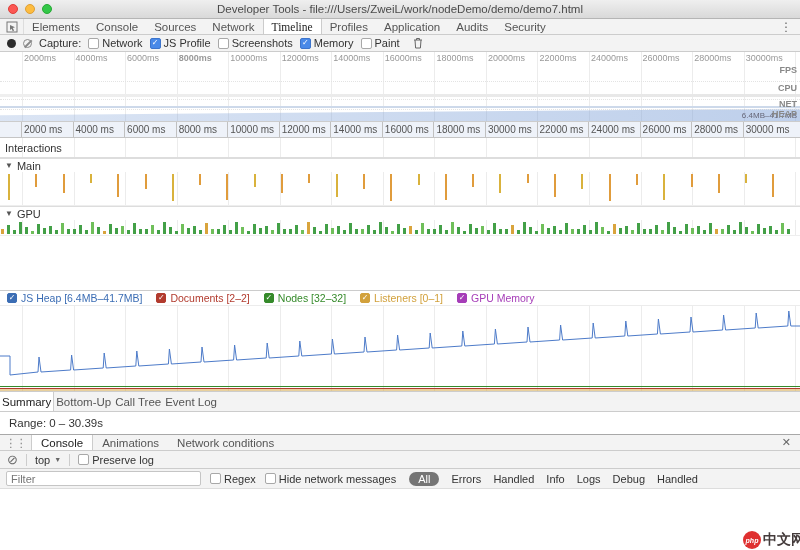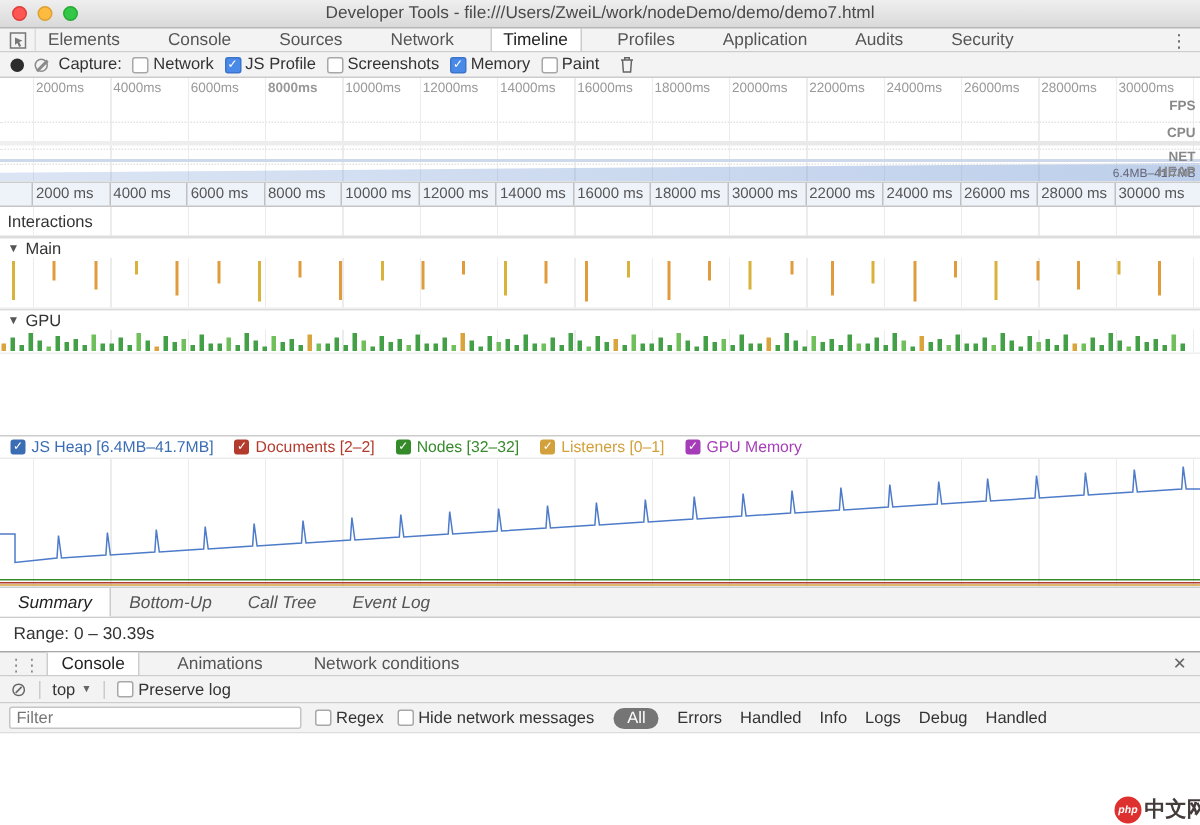--- a/index.html
+++ b/index.html
@@ -11,23 +11,23 @@
   .traffic { position: absolute; left: 8px; top: 4px; display: flex; gap: 7px; }
   .light { width: 10px; height: 10px; border-radius: 50%; }
   .light.red { background: #fc5753; border: 1px solid #df3e38; }
   .light.yellow { background: #fdbc40; border: 1px solid #de9f34; }
   .light.green { background: #33c748; border: 1px solid #27aa35; }
   .title-text { margin: 0 auto; font-size: 11.5px; color: #4a4a4a; }
 
   
   .tabbar { height: 16px; background: #f3f3f3; border-bottom: 1px solid #ccc; display: flex; align-items: stretch; font-size: 11.5px; color: #555; }
   .inspect-wrap { width: 24px; display: flex; align-items: center; justify-content: center; border-right: 1px solid #ddd; }
-  .tab-strip { display: flex; gap: 16px; }
+  .tab-strip { display: flex; }
   .tab { padding: 0 8px; display: flex; align-items: center; cursor: default; }
-  .tab.selected { background: #fff; border-left: 1px solid #ccc; border-right: 1px solid #ccc; color: #222; }
+  .tab.selected { background: #fff; border-left: 1px solid #ccc; border-right: 1px solid #ccc; color: #222; font-family: Liberation Serif, serif; }
   .menu-dots { margin-left: auto; padding: 0 8px; display: flex; align-items: center; color: #666; font-size: 12px; }
 
   
   .ptoolbar { height: 17px; background: #f3f3f3; border-bottom: 1px solid #ccc; display: flex; align-items: center; gap: 7px; padding: 0 7px; }
   .record-dot { width: 9px; height: 9px; border-radius: 50%; background: #2c2c2c; }
   .ghost-dot { width: 9px; height: 9px; border-radius: 50%; border: 1.5px solid #8a8a8a; position: relative; }
   .ghost-dot::after { content:''; position:absolute; left:-1px; top:3px; width:10px; height:1.5px; background:#8a8a8a; transform:rotate(-45deg); }
   .cb-wrap { display: inline-flex; align-items: center; gap: 3px; }
   .checkbox { width: 11px; height: 11px; border: 1px solid #a8a8a8; border-radius: 2px; background: #fff; display: inline-flex; align-items: center; justify-content: center; font-size: 8px; color: transparent; line-height: 1; }
   .checkbox.checked { background: #4989e8; border-color: #3c74cc; color: #fff; }
@@ -63,21 +63,21 @@
   
   .counters { height: 16px; border-top: 1px solid #ccc; border-bottom: 1px solid #ececec; display: flex; align-items: center; gap: 14px; padding: 0 7px; font-size: 10.5px; background: #fff; }
   .counter { display: inline-flex; align-items: center; gap: 4px; }
   .counter .checkbox { width: 10px; height: 10px; }
 
   .memory-chart { height: 86px; position: relative; border-bottom: 1px solid #ccc; }
   .memory-chart svg { position: absolute; inset: 0; }
 
   
   .dtabs { height: 20px; background: #f3f3f3; border-bottom: 1px solid #ccc; display: flex; font-size: 11.5px; color: #555; }
-  .dtab { padding: 0 12px; display: flex; align-items: center; font-style: italic; }
+  .dtab { padding: 0 2px; display: flex; align-items: center; }
   .dtab.selected { background: #fff; border-right: 1px solid #ccc; color: #222; }
   .range-row { height: 22px; display: flex; align-items: center; padding-left: 9px; font-size: 11.5px; }
   .summary-area { height: 46px; position: relative; overflow: hidden; }
   .pie { position: absolute; left: 13px; top: 3px; width: 72px; height: 72px; border-radius: 50%; border: 1px solid #c5c5c5; }
   .pie::after { content:''; position: absolute; inset: 20px; border-radius: 50%; background: #fff; }
   .stats { position: absolute; left: 94px; top: 4px; }
   .stat-row { display: flex; align-items: center; gap: 5px; height: 14px; }
   .stat-time { width: 62px; text-align: right; color: #333; }
   .swatch { width: 10px; height: 10px; border: 1px solid #bbb; }
 

